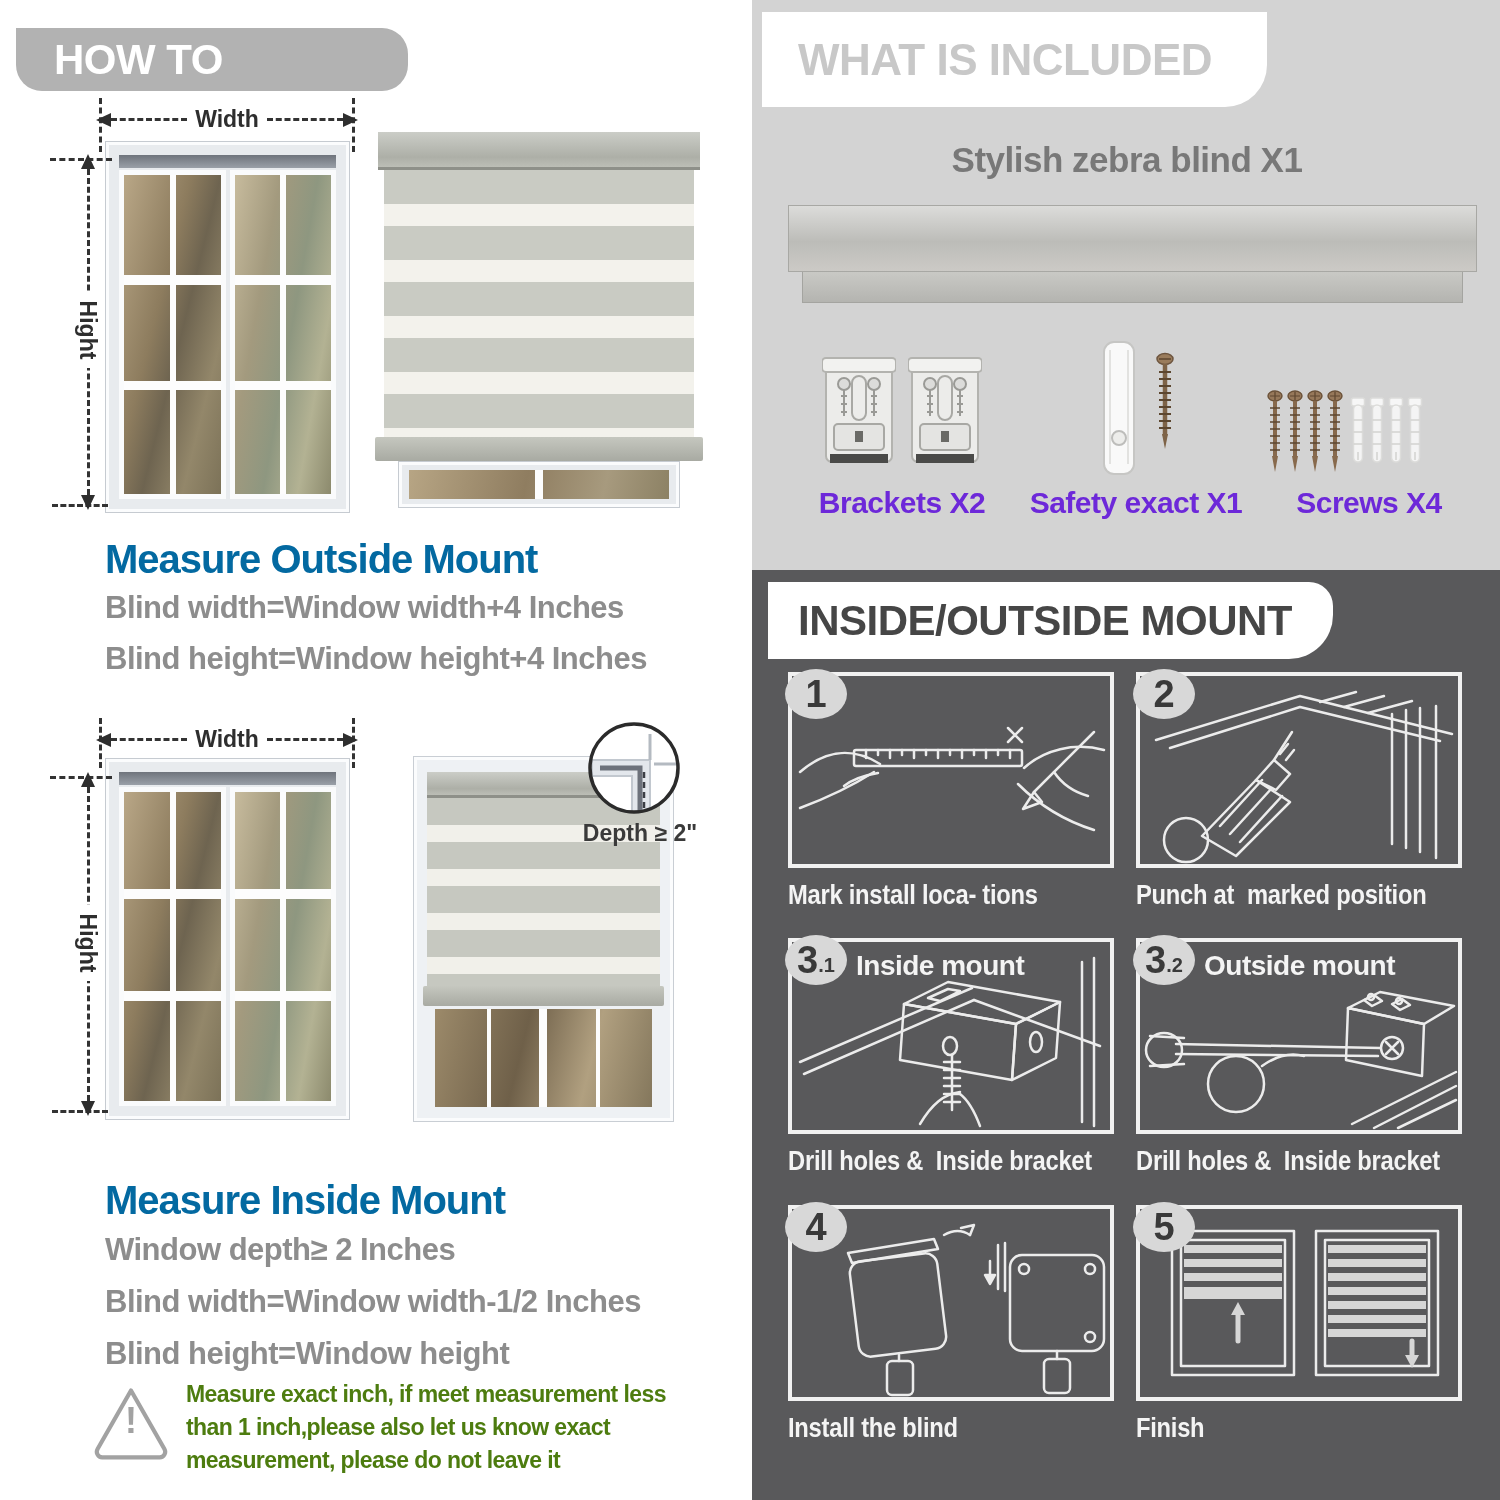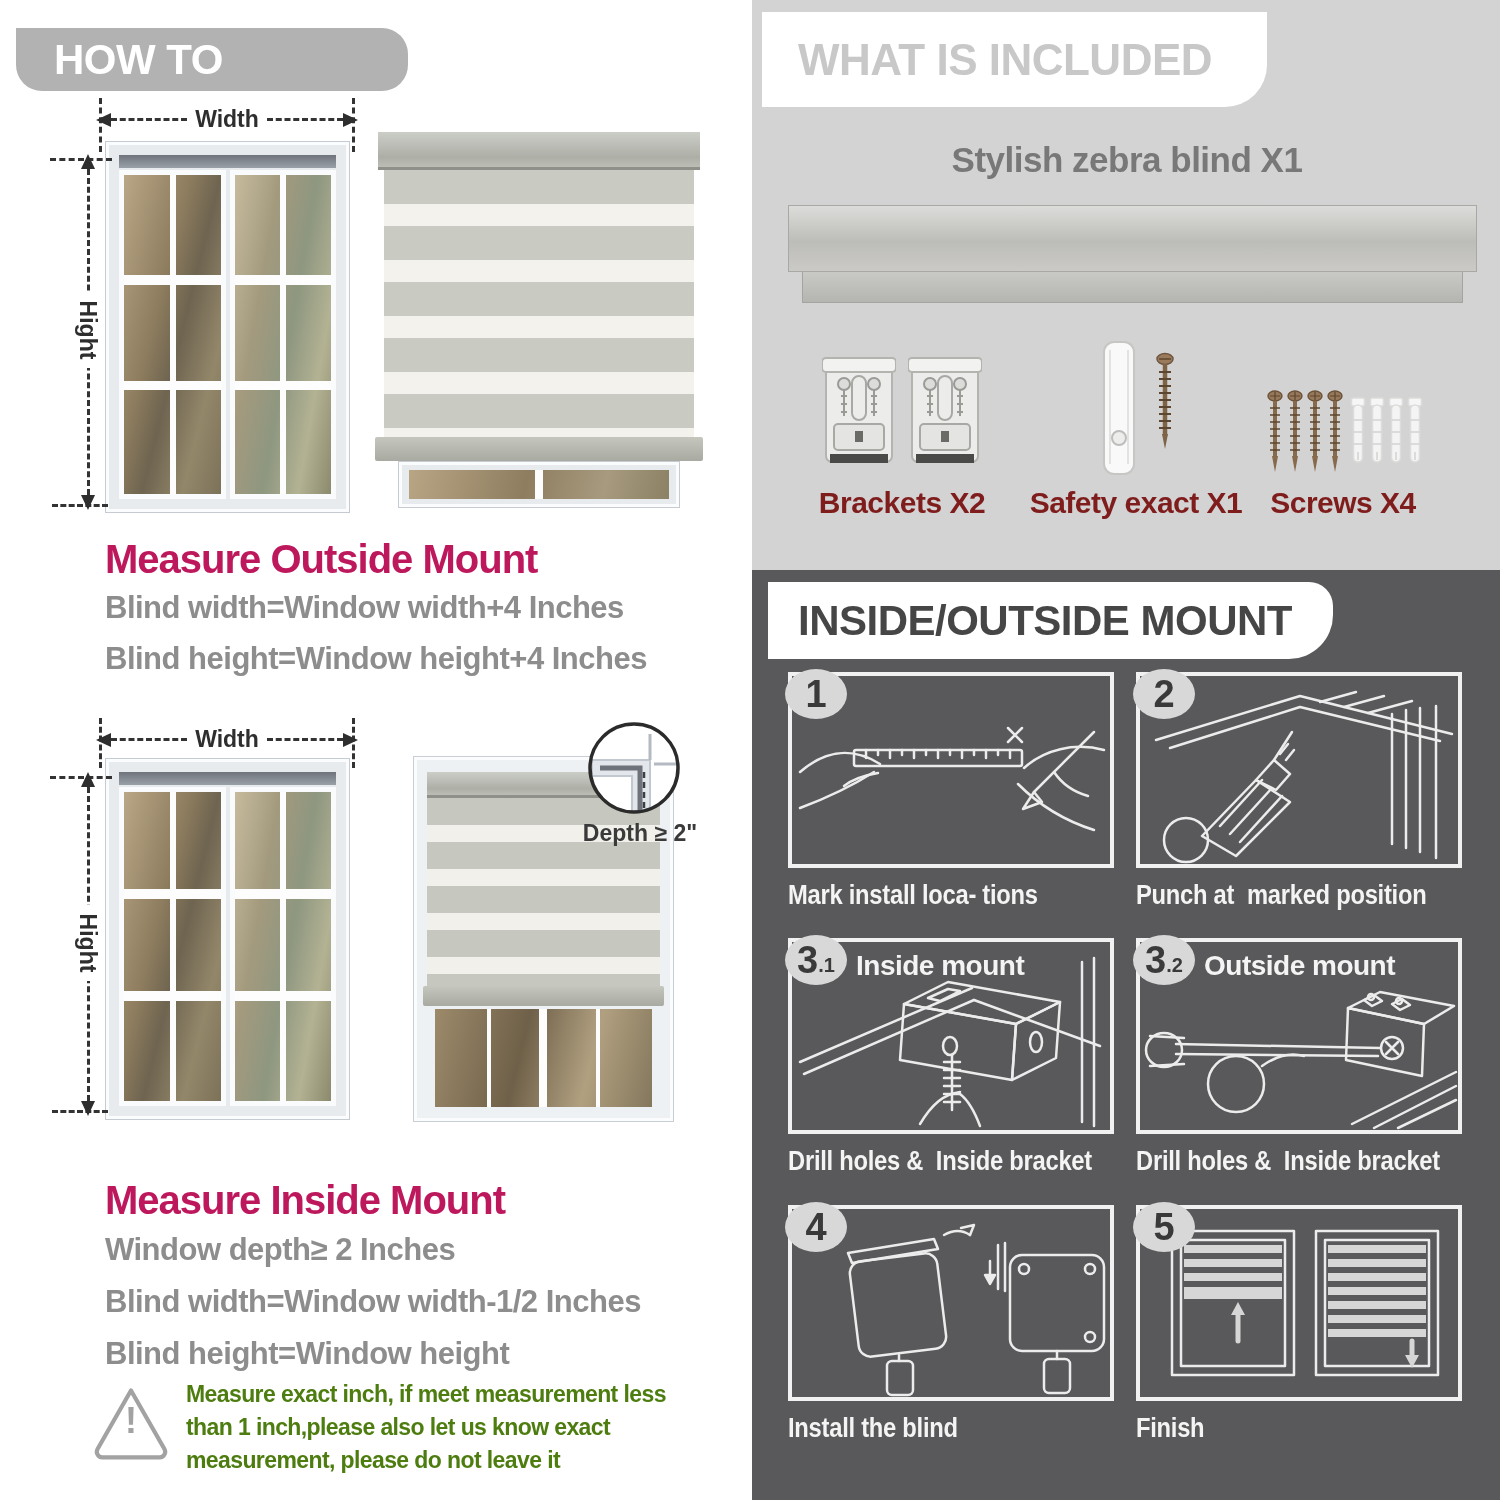--- a/index.html
+++ b/index.html
@@ -9,21 +9,21 @@
   
   .banner { position:absolute; font-weight:700; letter-spacing:-0.5px; }
   .banner-left { left:16px; top:28px; width:392px; height:63px; background:#b2b2b2;
     border-radius:0 26px 26px 26px; color:#fff; font-size:42px; line-height:63px; padding-left:38px; }
   .banner-included { left:10px; top:12px; width:505px; height:95px; background:#ffffff;
     border-radius:0 0 42px 0; color:#c8c8c8; font-size:44px; line-height:95px; padding-left:36px; }
   .banner-mount { left:16px; top:12px; width:565px; height:77px; background:#ffffff;
     border-radius:0 24px 44px 0; color:#464646; font-size:42px; line-height:77px; padding-left:30px; }
 
   
-  .h2 { position:absolute; font-size:40px; font-weight:700; color:#be185d; letter-spacing:-1px; }
+  .h2 { position:absolute; font-size:40px; font-weight:700; color:#0369a1; letter-spacing:-1px; }
   .bodyline { position:absolute; font-size:31px; font-weight:700; color:#8d8d8d; letter-spacing:-0.5px;text-align:center; }
   .notetext { position:absolute; left:186px; top:1378px; width:500px; font-size:23px; font-weight:700;
     color:#4d7c0f; line-height:33px; letter-spacing:-0.6px; }
 
   
   .hd { border-top:3px dashed #333; height:0; }
   .vd { border-left:3px dashed #333; width:0; position:absolute; }
   .hguide { position:absolute; border-top:3px dashed #333; height:0; }
   .w-arrow { position:absolute; display:flex; align-items:center; }
   .w-arrow .hd { flex:1; }
@@ -76,21 +76,21 @@
   
   .panel-included { position:absolute; left:752px; top:0; width:748px; height:570px; background:#d3d3d3; }
   .panel-mount { position:absolute; left:752px; top:570px; width:748px; height:930px; background:#59595b; }
   .stylish { position:absolute; left:150px; top:140px; width:450px; text-align:center;
     font-size:35px; font-weight:700; color:#787878; letter-spacing:-0.5px; }
   .headrail { position:absolute; left:36px; top:205px; width:689px; height:67px;
     background:linear-gradient(180deg,#dcdcda,#bcbcb8 55%,#cccac6); border:1px solid #a8a8a4; }
   .headrail-lip { position:absolute; left:50px; top:272px; width:661px; height:31px;
     background:linear-gradient(180deg,#c9c9c5,#b4b4b0); border:1px solid #a4a4a0; border-top:none; }
   .inc-label { position:absolute; top:486px; text-align:center; font-size:30px; font-weight:700;
-    color:#7f1d1d; letter-spacing:-0.5px; }
+    color:#6d28d9; letter-spacing:-0.5px; }
 
   
   .step { position:absolute; width:330px; }
   .card { width:326px; height:196px; border:4px solid #f1f1f1; position:relative; }
   .badge { position:absolute; top:-7px; left:-7px; width:62px; height:50px; background:#d8d8d8;
     border-radius:50%; display:flex; align-items:center; justify-content:center; color:#3a3a3a; }
   .badge .big { font-size:38px; font-weight:700; }
   .badge .small { font-size:20px; font-weight:700; margin-top:10px; }
   .card-label { position:absolute; top:8px; left:64px; font-size:28px; font-weight:700; color:#f4f4f4;
     letter-spacing:-0.5px; white-space:pre; }
@@ -297,21 +297,21 @@
       </svg>
       <svg width="16" height="72" viewBox="0 0 16 72" class="lineart">
         <rect x="1.5" y="2" width="13" height="8" rx="2" fill="rgba(255,255,255,0.8)" stroke="#dcdcda" stroke-width="1.5"></rect>
         <rect x="3.5" y="9" width="9" height="57" rx="4.5" fill="rgba(255,255,255,0.75)" stroke="#dcdcda" stroke-width="1.5"></rect>
         <path d="M3.5,24 h9 M3.5,36 h9 M3.5,48 h9 M8,56 v8" stroke="#d2d2d0" stroke-width="1.5" fill="none"></path>
       </svg>
     </div>
 
     <div class="inc-label" style="left:50px; width:200px;">Brackets X2</div>
     <div class="inc-label" style="left:264px; width:240px;">Safety exact X1</div>
-    <div class="inc-label" style="left:501px; width:180px;">Screws X4</div>
+    <div class="inc-label" style="left:527px; width:180px;">Screws X4</div>
   </div>
 
   <div class="panel-mount">
     <div class="banner banner-mount">INSIDE/OUTSIDE MOUNT</div>
 
     <div class="step" style="left:36px; top:102px;">
       <div class="card">
         <svg class="lineart" width="318" height="188" viewBox="0 0 318 188" fill="none" stroke="#ececec" stroke-width="2.5" stroke-linecap="round" stroke-linejoin="round">
           <path d="M8,96 C36,72 62,72 88,88"></path>
           <path d="M8,132 C40,120 60,110 82,96"></path>

